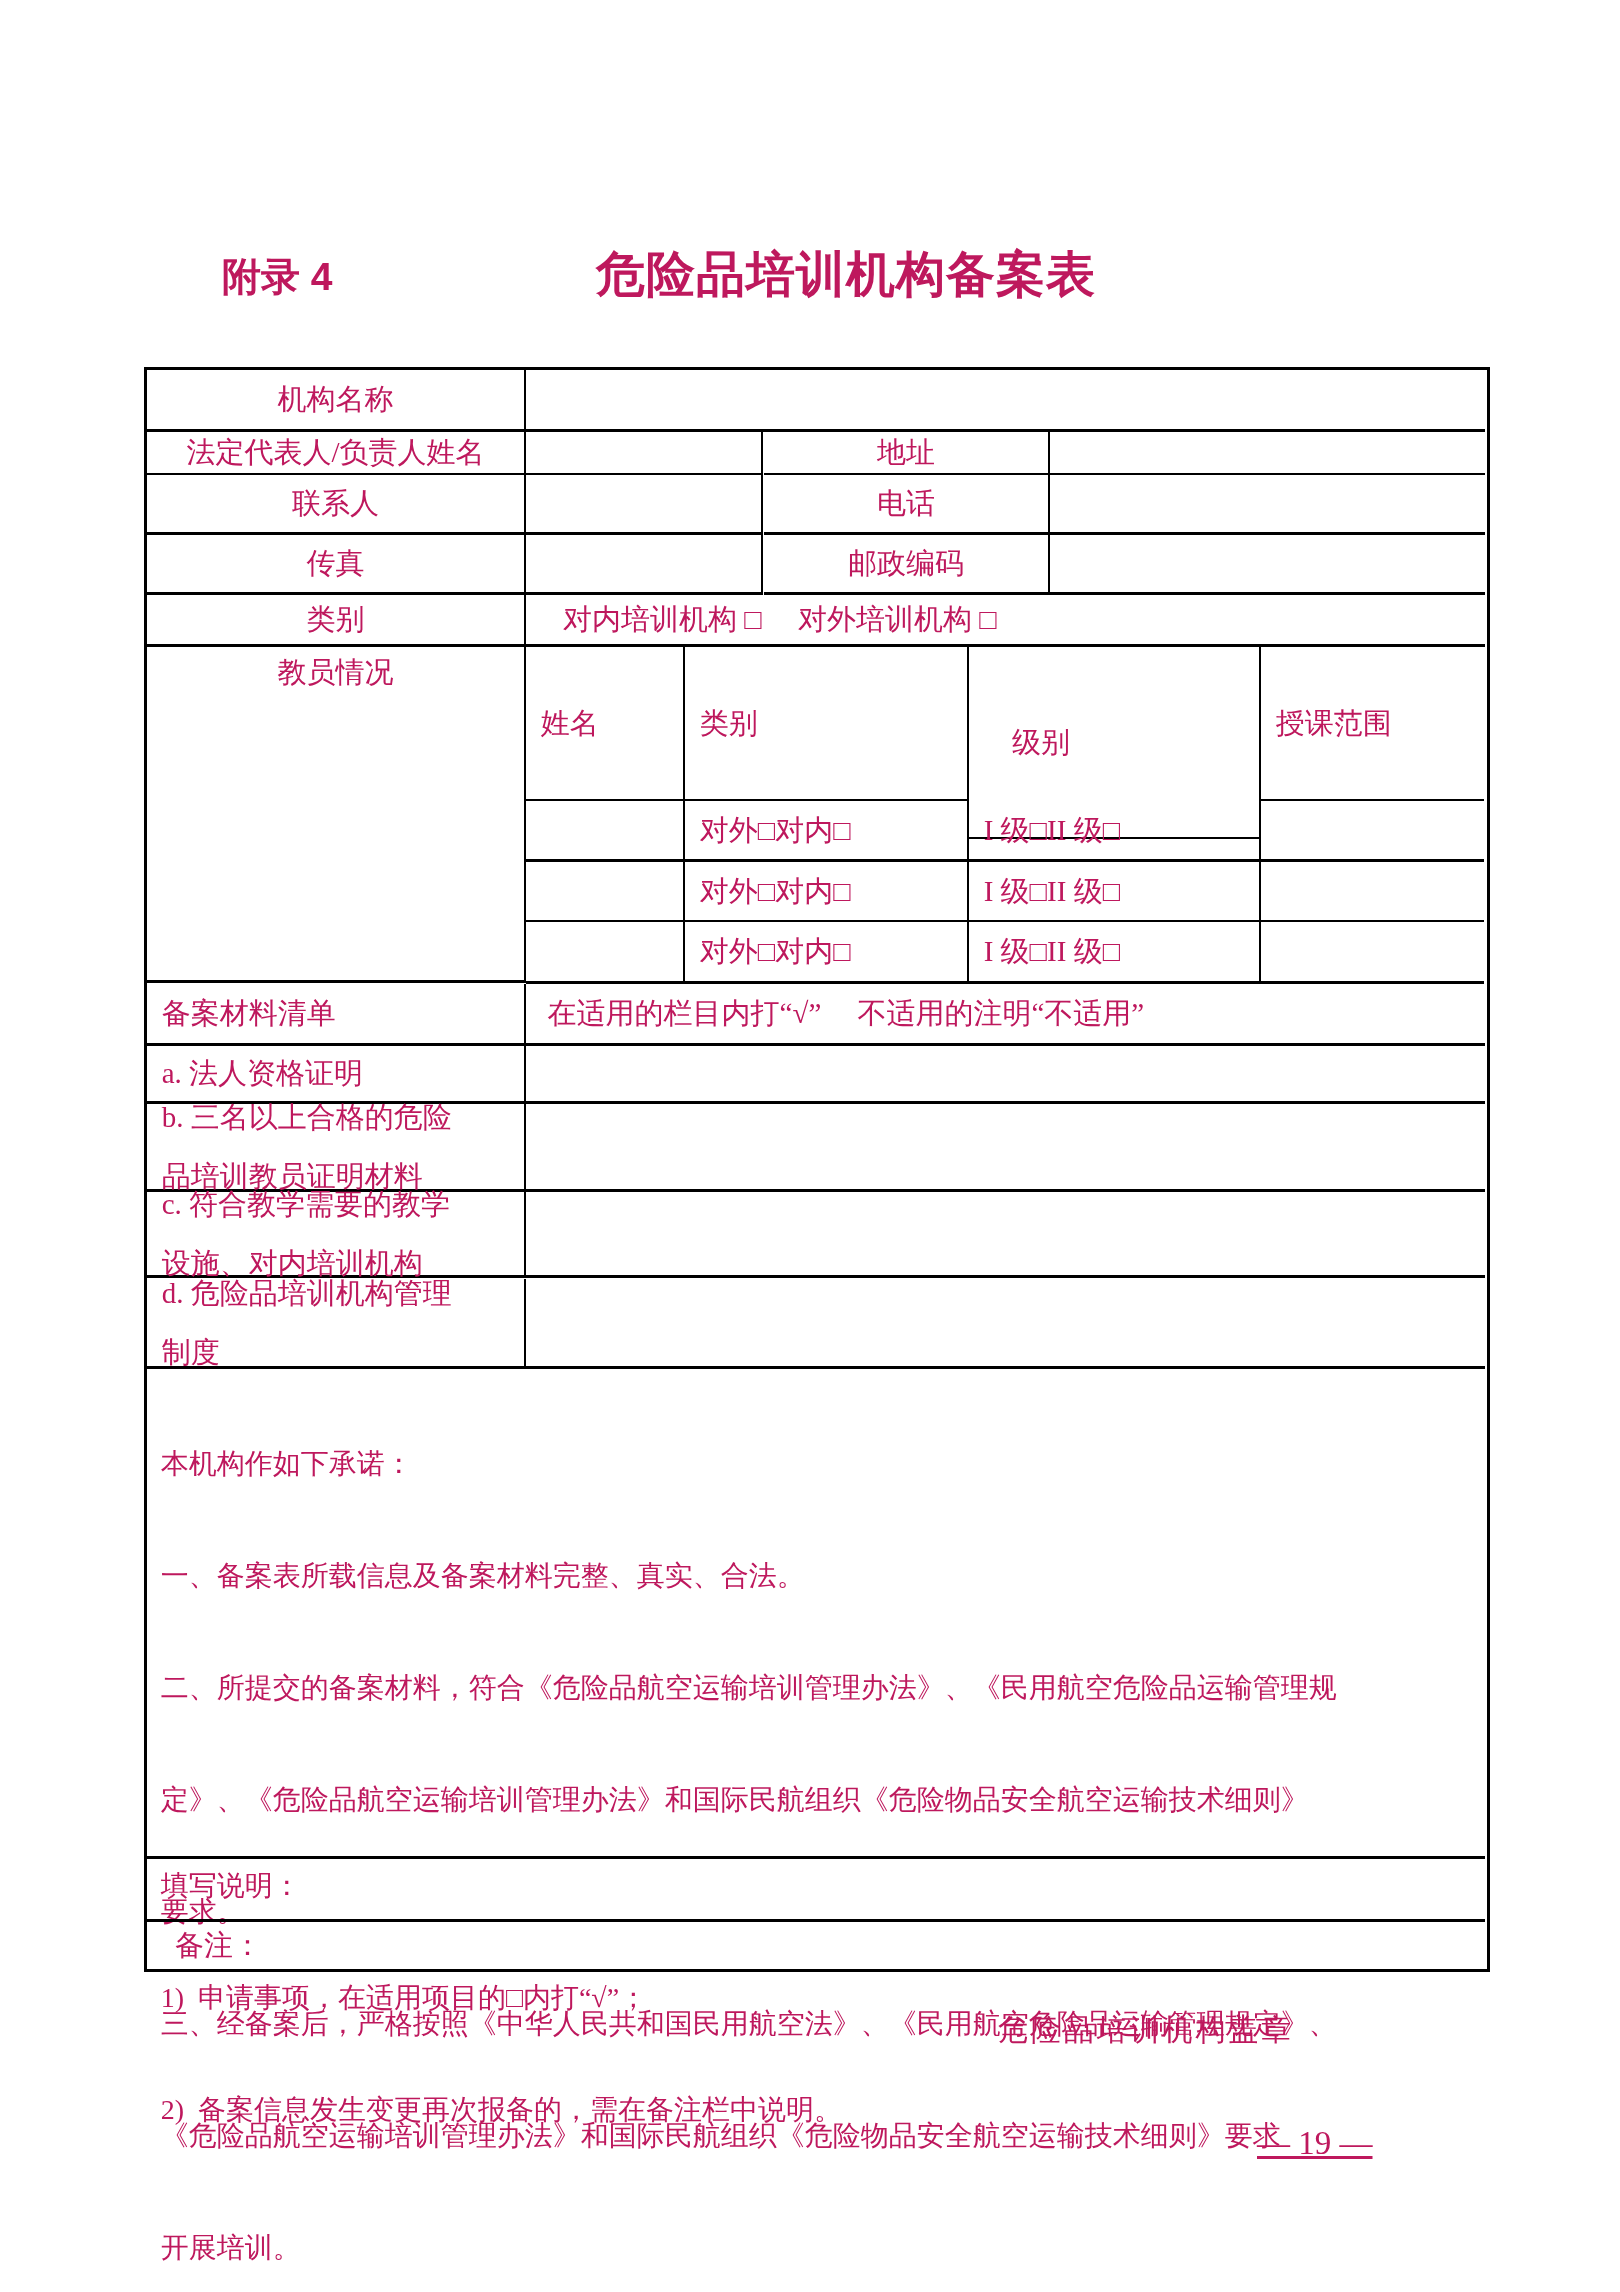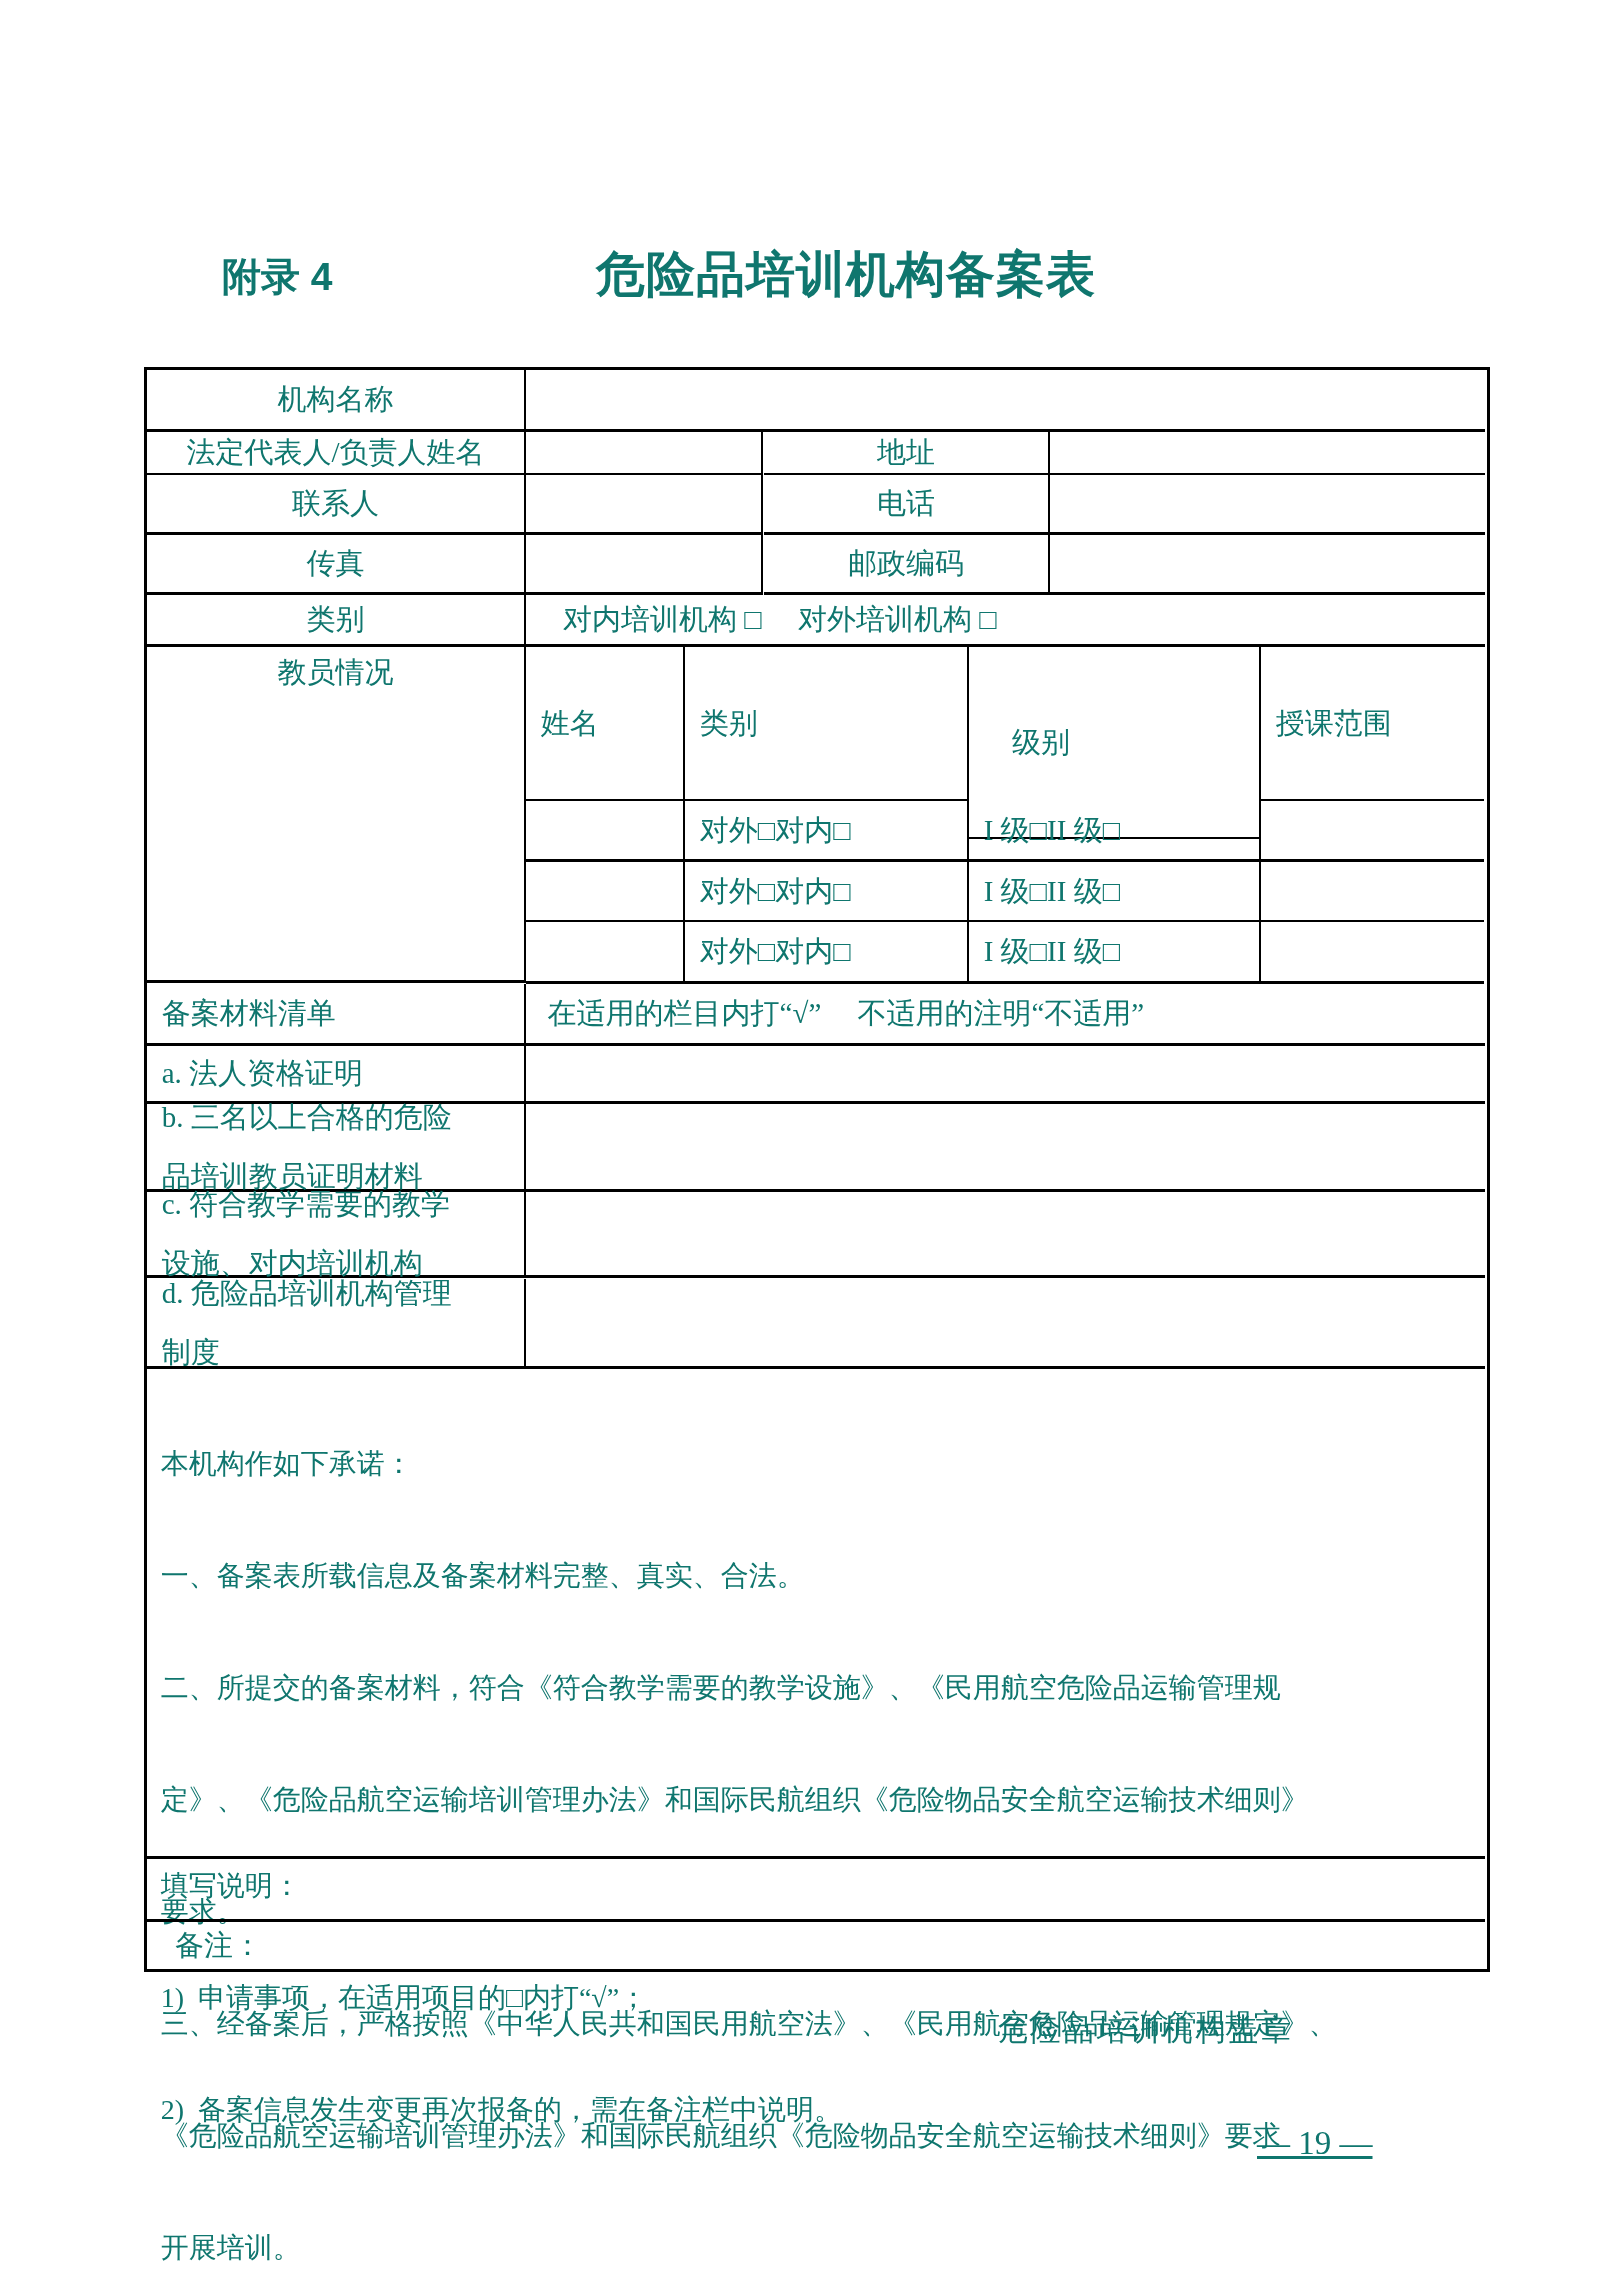--- a/index.html
+++ b/index.html
@@ -1,21 +1,21 @@
 <!DOCTYPE html>
 <html><head>
 <meta charset="utf-8">
 <style>
   html,body{margin:0;padding:0;background:#e8e8e8;}
   #page{
     position:relative;
     width:1620px;height:2293px;
     background:#ffffff;
     font-family:"Liberation Serif","DejaVu Serif",serif;
-    color:#0f766e;
+    color:#be185d;
     overflow:hidden;
   }
   #appendix-label{
     position:absolute;left:222px;top:250px;
     font-family:"Liberation Sans","DejaVu Sans",sans-serif;
     font-weight:bold;font-size:39px;white-space:pre;
   }
   #doc-title{
     position:absolute;left:596px;top:242px;
     font-family:"Liberation Sans","DejaVu Sans",sans-serif;
@@ -116,21 +116,21 @@
 
     <div class="c br bb lft wrap" style="left:0;top:822px;width:379px;height:86px;">c. 符合教学需要的教学设施、对内培训机构</div>
     <div class="c bb" style="left:379px;top:822px;width:959px;height:86px;"></div>
 
     <div class="c br bb lft wrap" style="left:0;top:909px;width:379px;height:90px;">d. 危险品培训机构管理制度</div>
     <div class="c bb" style="left:379px;top:909px;width:959px;height:90px;"></div>
 
     <div class="c bb block" style="left:0;top:999px;width:1338px;height:490px;">
       <div class="line">本机构作如下承诺：</div>
       <div class="line">一、备案表所载信息及备案材料完整、真实、合法。</div>
-      <div class="line">二、所提交的备案材料，符合《符合教学需要的教学设施》、《民用航空危险品运输管理规</div>
+      <div class="line">二、所提交的备案材料，符合《危险品航空运输培训管理办法》、《民用航空危险品运输管理规</div>
       <div class="line">定》、《危险品航空运输培训管理办法》和国际民航组织《危险物品安全航空运输技术细则》</div>
       <div class="line">要求。</div>
       <div class="line">三、经备案后，严格按照《中华人民共和国民用航空法》、《民用航空危险品运输管理规定》、</div>
       <div class="line">《危险品航空运输培训管理办法》和国际民航组织《危险物品安全航空运输技术细则》要求</div>
       <div class="line">开展培训。</div>
       
       
     </div>
 
     <div class="c bb block" style="left:0;top:1421px;width:1338px;height:131px;">

